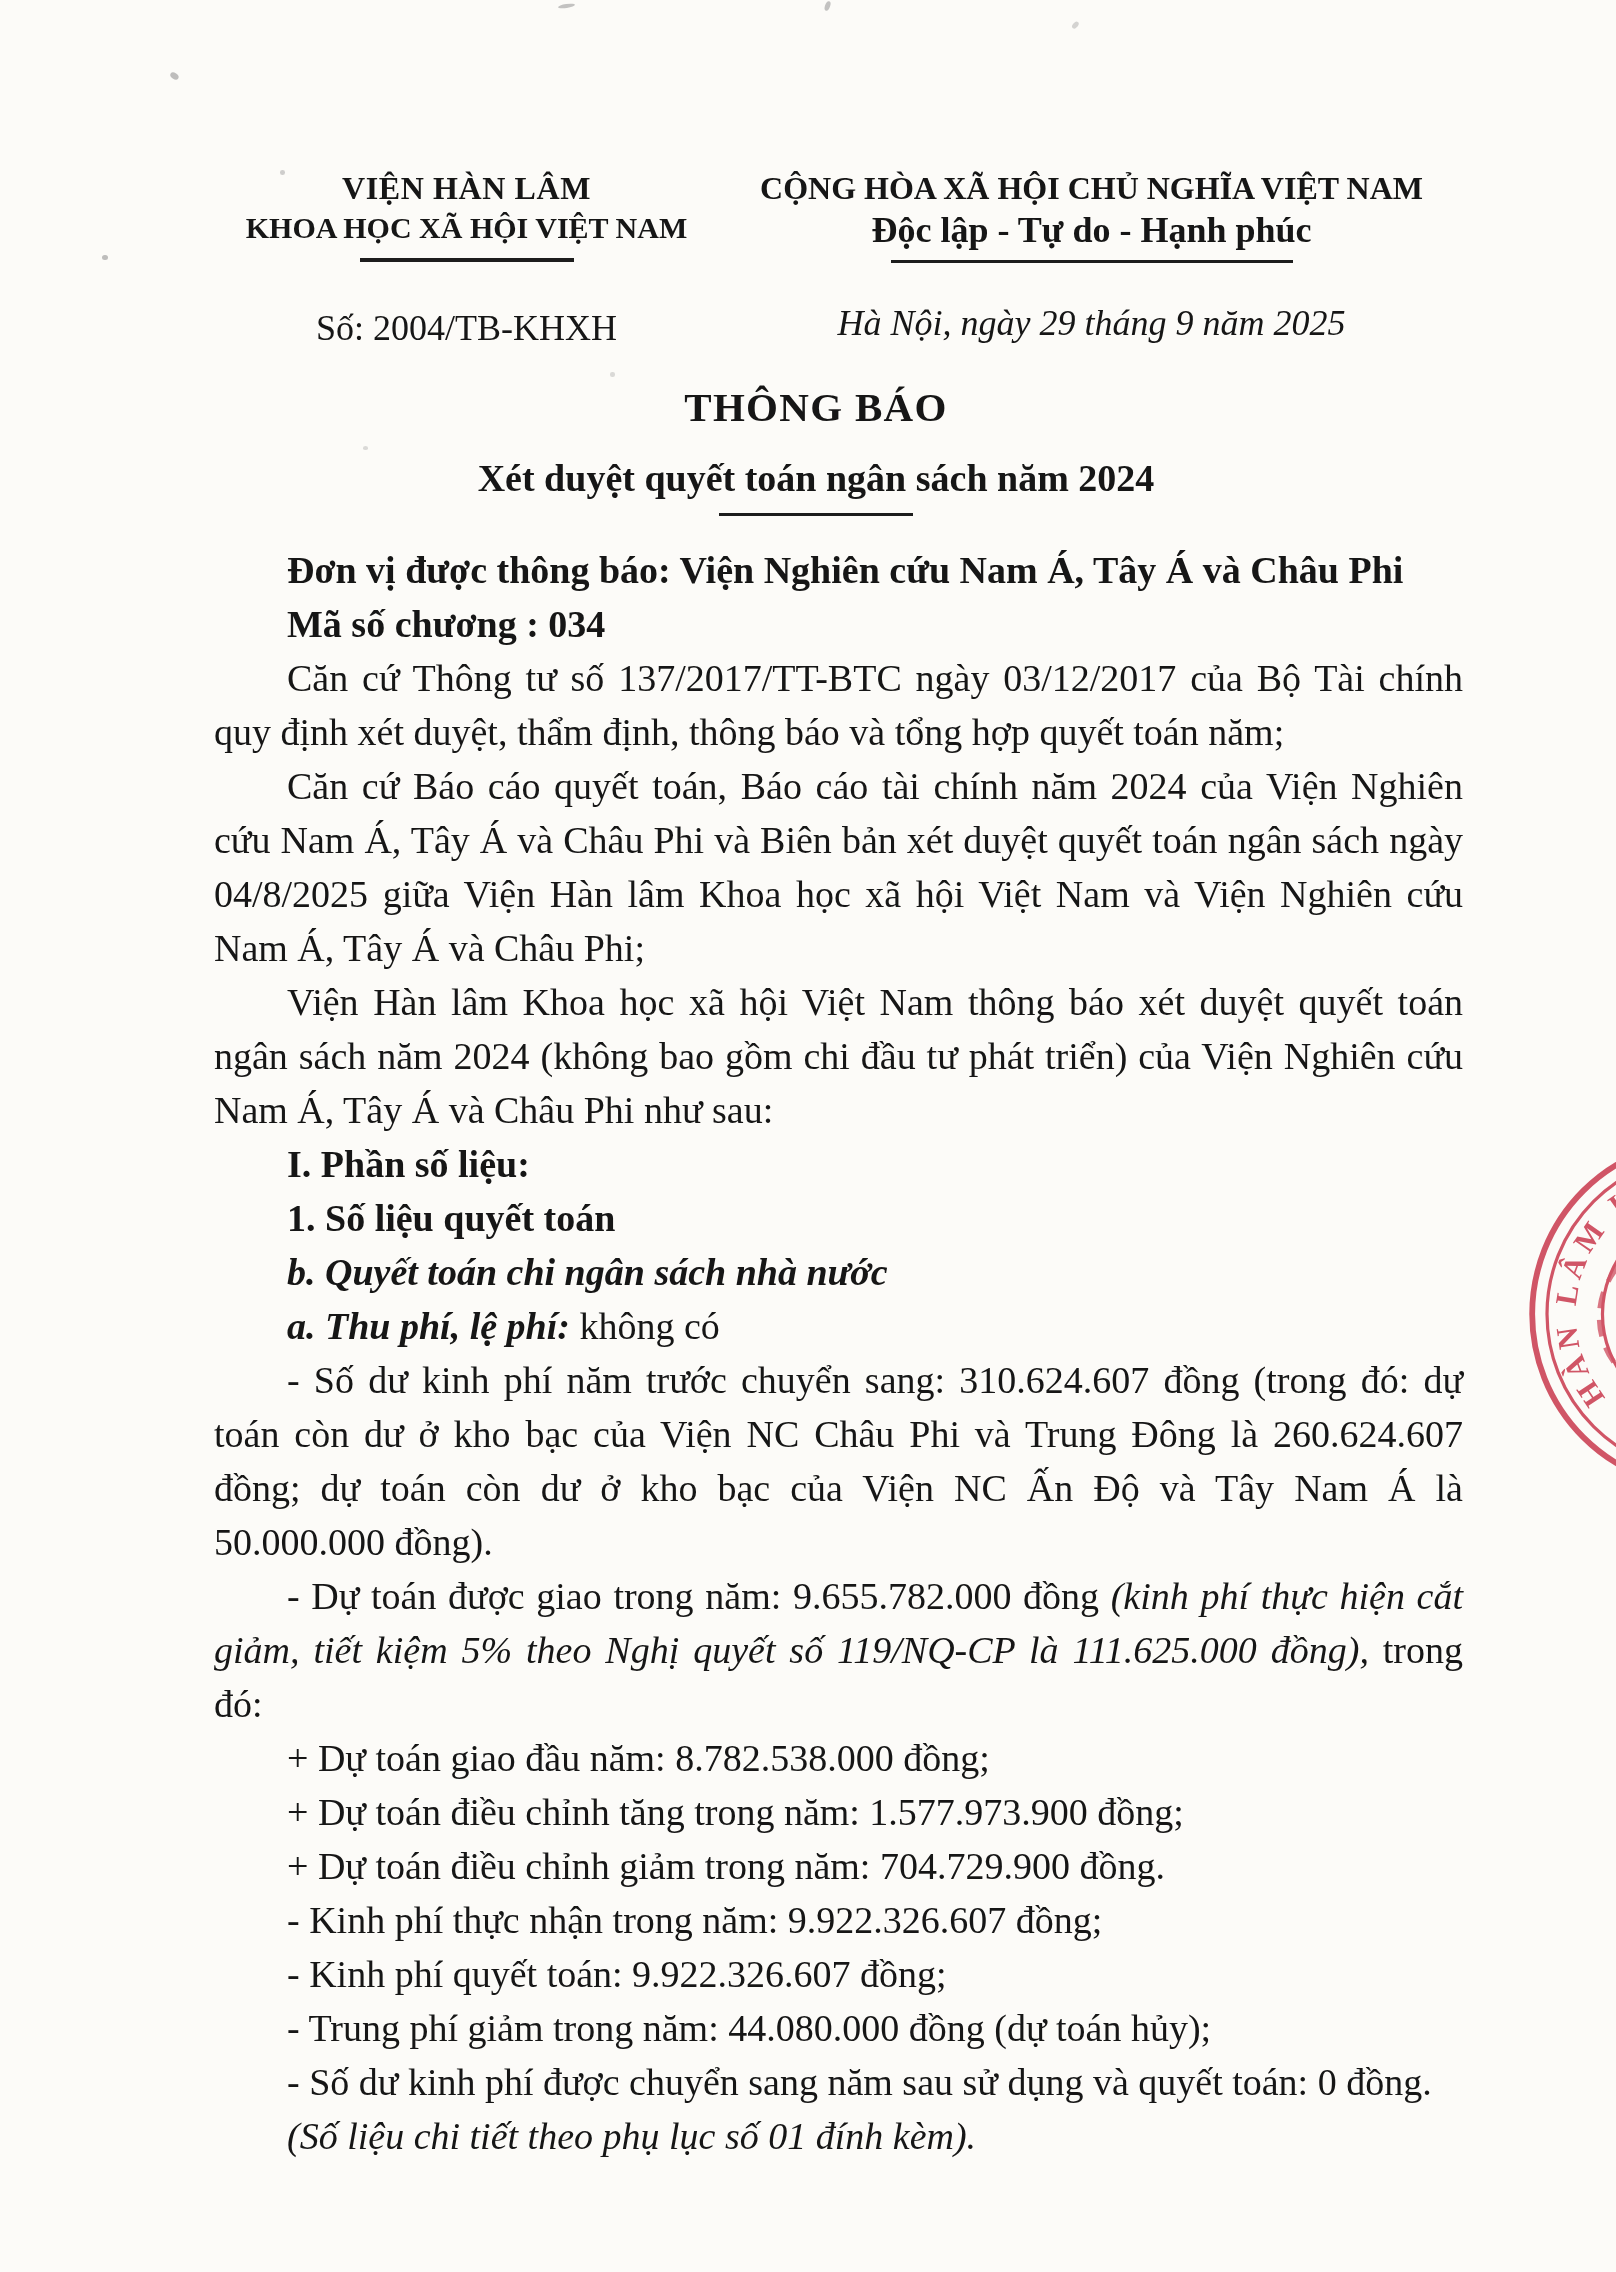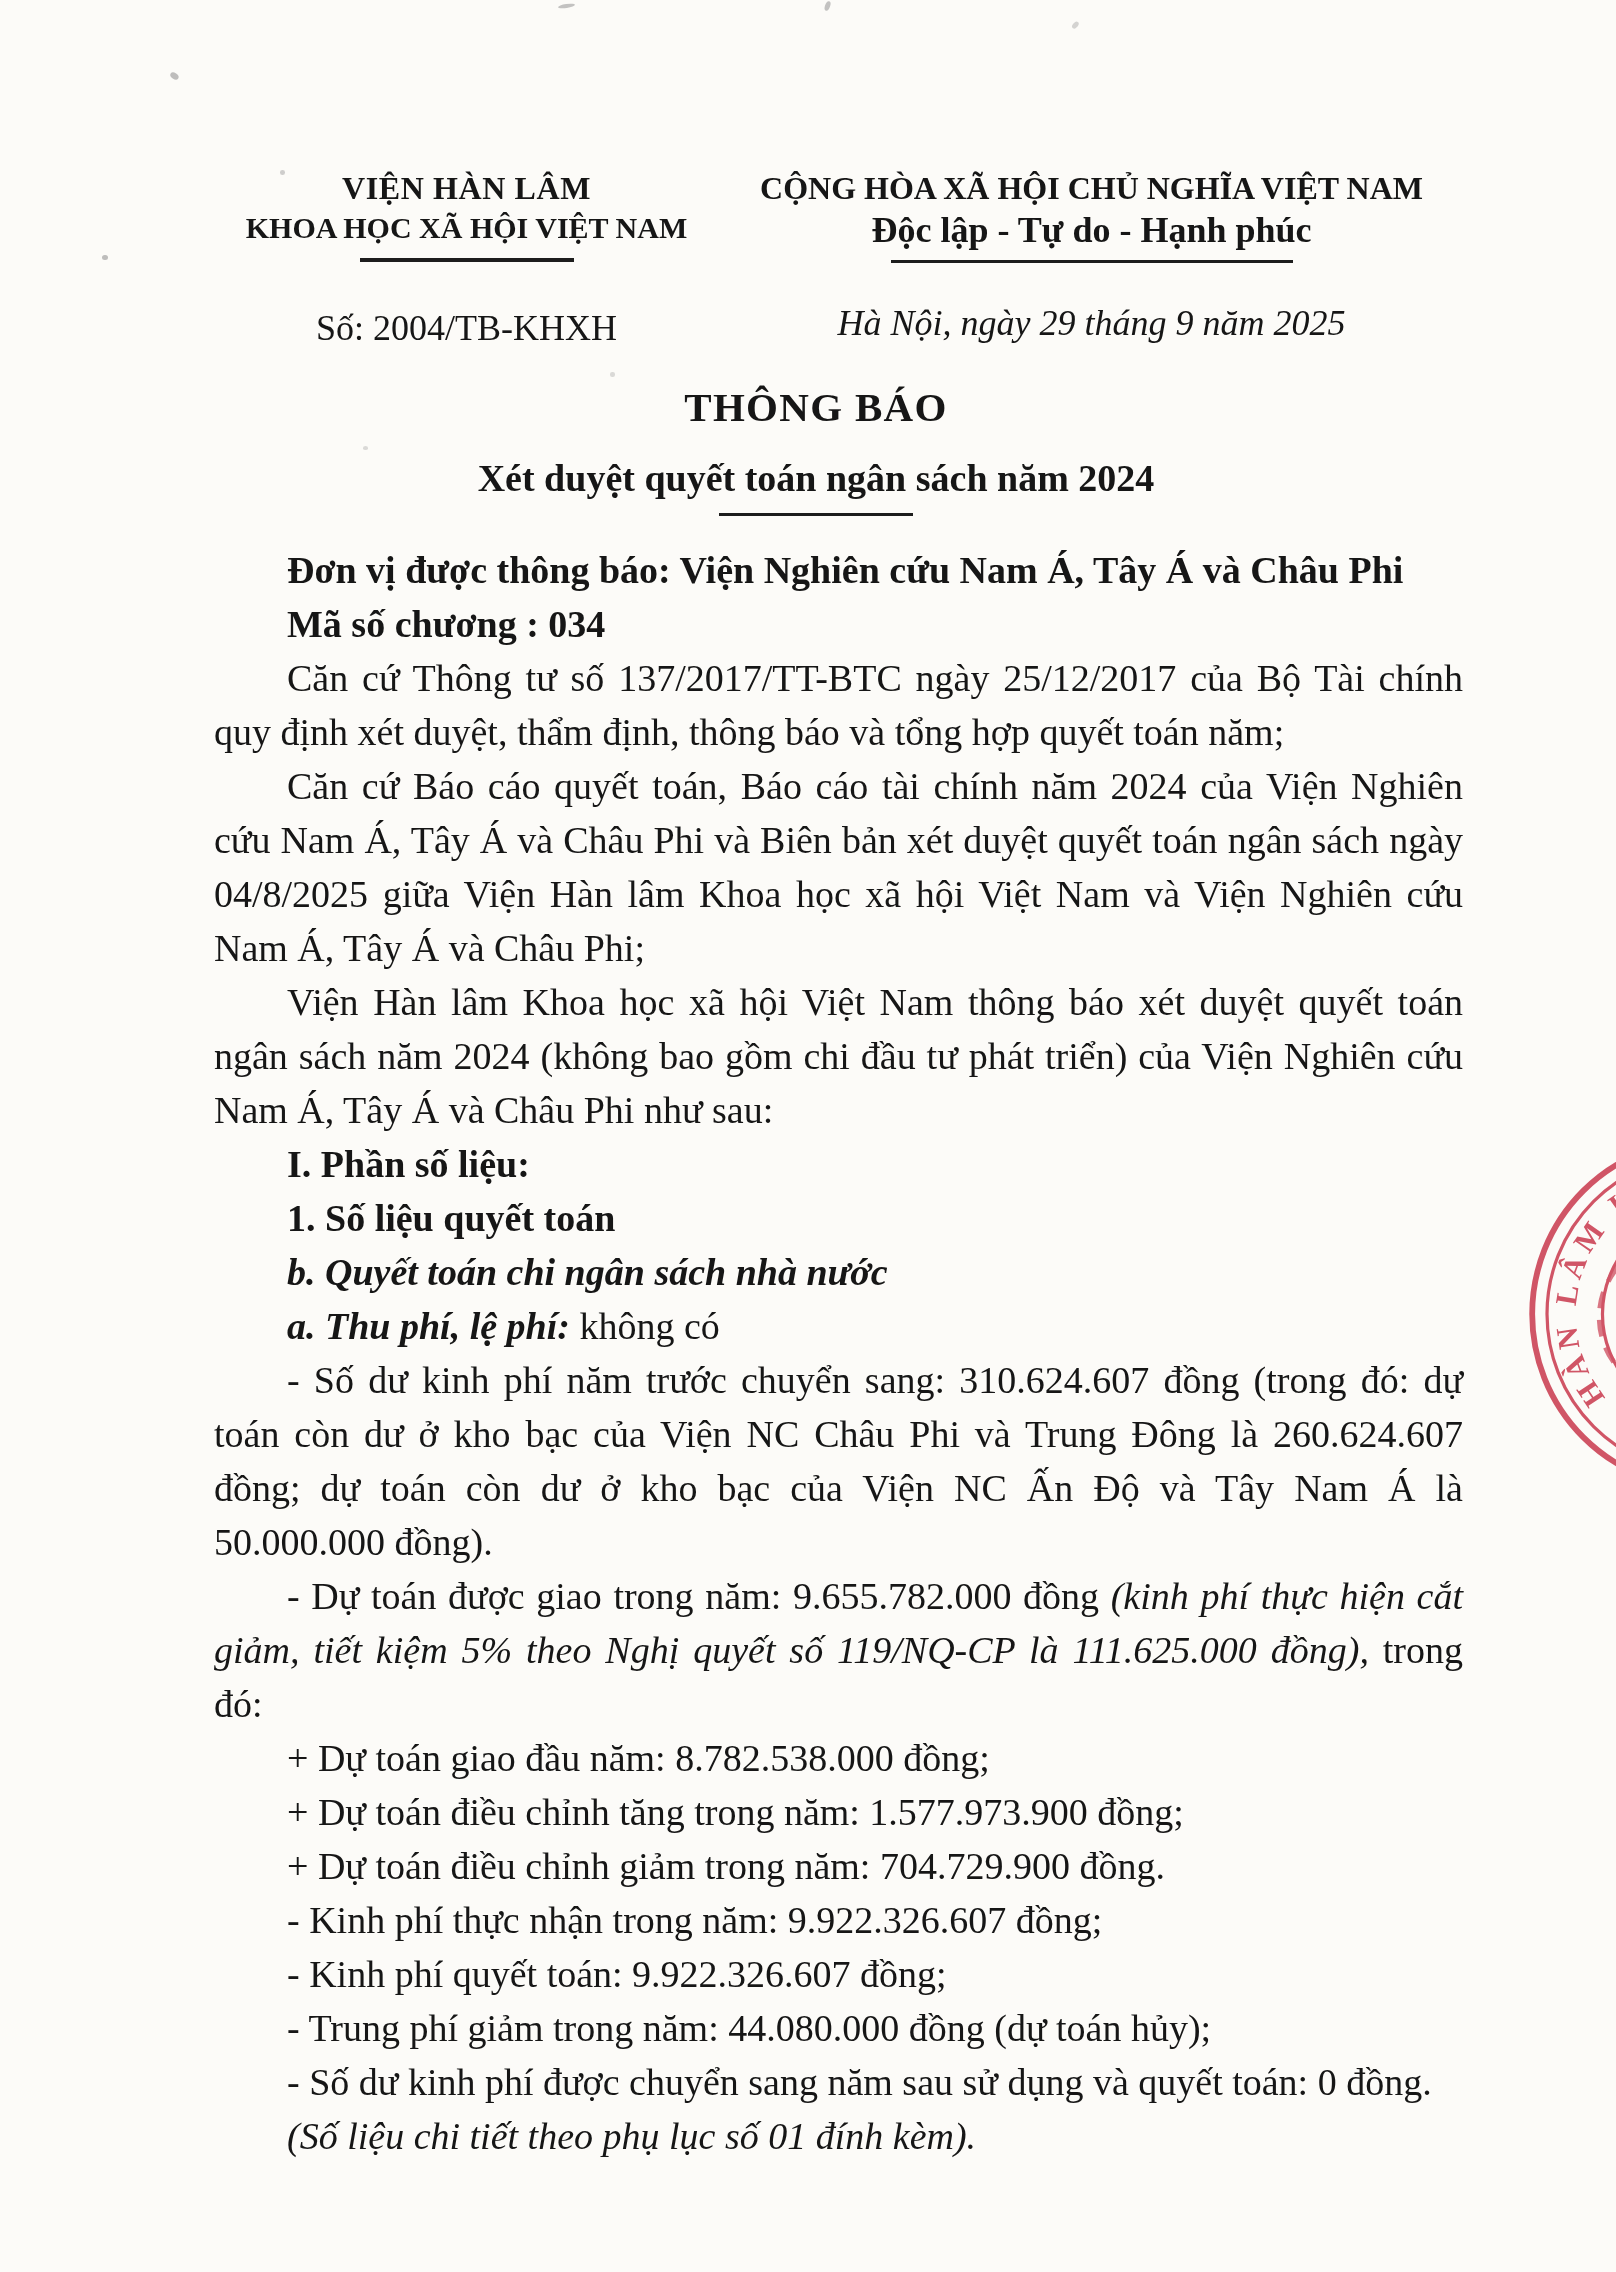--- a/index.html
+++ b/index.html
@@ -76,21 +76,21 @@
 
   <div class="title-block">
     <div class="doc-type">THÔNG BÁO</div>
     <div class="doc-subject">Xét duyệt quyết toán ngân sách năm 2024</div>
     <div class="rule rule-title"></div>
   </div>
 
   <main class="doc-body">
     <p class="b"><span>Đơn vị được thông báo: Viện Nghiên cứu Nam Á, Tây Á và Châu Phi</span></p>
     <p class="b"><span>Mã số chương : 034</span></p>
-    <p><span>Căn cứ Thông tư số 137/2017/TT-BTC ngày 25/12/2017 của Bộ Tài chính quy định xét duyệt, thẩm định, thông báo và tổng hợp quyết toán năm;</span></p>
+    <p><span>Căn cứ Thông tư số 137/2017/TT-BTC ngày 03/12/2017 của Bộ Tài chính quy định xét duyệt, thẩm định, thông báo và tổng hợp quyết toán năm;</span></p>
     <p><span>Căn cứ Báo cáo quyết toán, Báo cáo tài chính năm 2024 của Viện Nghiên cứu Nam Á, Tây Á và Châu Phi và Biên bản xét duyệt quyết toán ngân sách ngày 04/8/2025 giữa Viện Hàn lâm Khoa học xã hội Việt Nam và Viện Nghiên cứu Nam Á, Tây Á và Châu Phi;</span></p>
     <p><span>Viện Hàn lâm Khoa học xã hội Việt Nam thông báo xét duyệt quyết toán ngân sách năm 2024 (không bao gồm chi đầu tư phát triển) của Viện Nghiên cứu Nam Á, Tây Á và Châu Phi như sau:</span></p>
     <p class="b"><span>I. Phần số liệu:</span></p>
     <p class="b"><span>1. Số liệu quyết toán</span></p>
     <p><span class="bi">b. Quyết toán chi ngân sách nhà nước</span></p>
     <p><span class="bi">a. Thu phí, lệ phí: </span><span>không có</span></p>
     <p><span>- Số dư kinh phí năm trước chuyển sang: 310.624.607 đồng (trong đó: dự toán còn dư ở kho bạc của Viện NC Châu Phi và Trung Đông là 260.624.607 đồng; dự toán còn dư ở kho bạc của Viện NC Ấn Độ và Tây Nam Á là 50.000.000 đồng).</span></p>
     <p><span>- Dự toán được giao trong năm: 9.655.782.000 đồng </span><span class="i">(kinh phí thực hiện cắt giảm, tiết kiệm 5% theo Nghị quyết số 119/NQ-CP là 111.625.000 đồng),</span><span> trong đó:</span></p>
     <p><span>+ Dự toán giao đầu năm: 8.782.538.000 đồng;</span></p>
     <p><span>+ Dự toán điều chỉnh tăng trong năm: 1.577.973.900 đồng;</span></p>

